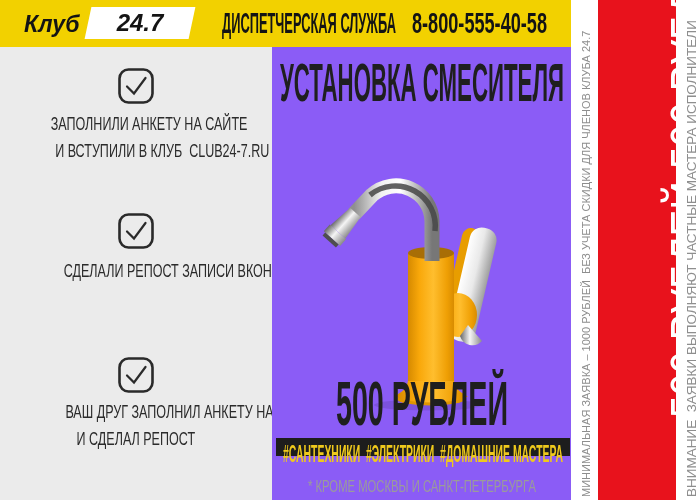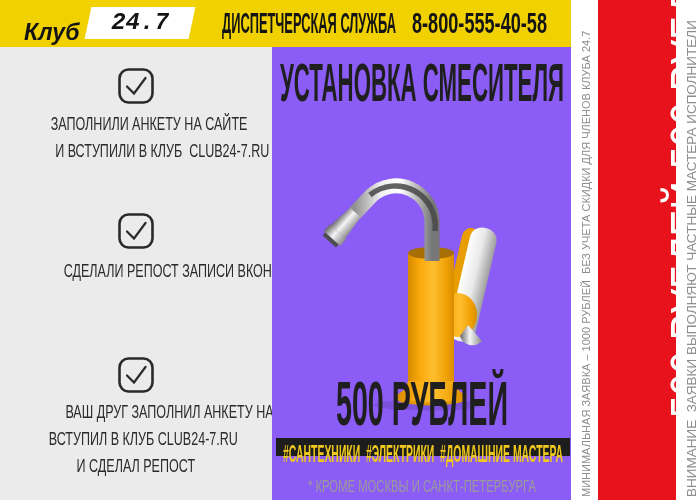--- a/index.html
+++ b/index.html
@@ -1,23 +1,23 @@
 <!DOCTYPE html>
 <html><head>
 <meta charset="utf-8">
 <style>
   html,body{margin:0;padding:0;background:#fff;}
   .poster{position:relative;width:700px;height:500px;background:#ffffff;overflow:hidden;
           font-family:"Liberation Sans",sans-serif;}
 
   
   .header{position:absolute;left:0;top:0;width:571px;height:47px;background:#F2D100;}
-  .logo-club{position:absolute;left:24px;top:11px;font-size:23px;font-weight:900;font-style:italic;color:#141414;margin-top:8px;}
+  .logo-club{position:absolute;left:24px;top:11px;font-size:23px;font-weight:900;font-style:italic;color:#141414;}
   .logo-badge{position:absolute;left:88px;top:7px;width:104px;height:32px;background:#ffffff;transform:skewX(-12deg);}
-  .logo-badge-text{position:absolute;left:88px;top:9px;width:104px;text-align:center;font-size:24px;font-weight:900;font-style:italic;color:#141414;font-family:Liberation Mono, monospace;}
+  .logo-badge-text{position:absolute;left:88px;top:9px;width:104px;text-align:center;font-size:24px;font-weight:900;font-style:italic;color:#141414;}
   .dispatch-svg{position:absolute;left:222px;top:8px;}
 
   
   .steps-panel{position:absolute;left:0;top:47px;width:272px;height:453px;background:#EBEBEB;}
   .chk{position:absolute;left:117px;width:38px;height:38px;}
   .step-text{position:absolute;left:0;width:272px;text-align:center;color:#2B2B2B;}
   .step-line{display:block;line-height:27px;font-size:19px;white-space:nowrap;}
   .cx{display:inline-block;transform:scaleX(.66);transform-origin:50% 50%;white-space:pre;}
 
   
@@ -76,21 +76,20 @@
     <div class="step-text" style="top:210px">
       <div class="step-line"><span class="cx">СДЕЛАЛИ РЕПОСТ ЗАПИСИ ВКОНТАКТЕ</span></div>
     </div>
 
     <svg class="chk" style="top:309px" viewBox="0 0 38 38">
       <rect x="2.5" y="2.5" width="33" height="33" rx="9" fill="none" stroke="#2A2A2A" stroke-width="2.6"></rect>
       <path d="M10 19.5 L17 26.5 L28.5 11" fill="none" stroke="#2A2A2A" stroke-width="2.2" stroke-linecap="round"></path>
     </svg>
     <div class="step-text" style="top:351px">
       <div class="step-line"><span class="cx">ВАШ ДРУГ ЗАПОЛНИЛ АНКЕТУ НА САЙТЕ</span></div>
-      <div class="step-line"><span class="cx">ВСТУПИЛ В КЛУБ CLUB24-7.RU</span></div>
       <div class="step-line"><span class="cx">И СДЕЛАЛ РЕПОСТ</span></div>
     </div>
   </div>
 
   <div class="main-panel">
 
     <svg class="title-svg" width="299" height="50">
       <text x="150" y="46" text-anchor="middle" font-size="54" font-weight="bold" fill="#1F1F1F" textLength="284" lengthAdjust="spacingAndGlyphs">УСТАНОВКА СМЕСИТЕЛЯ</text>
     </svg>
 

